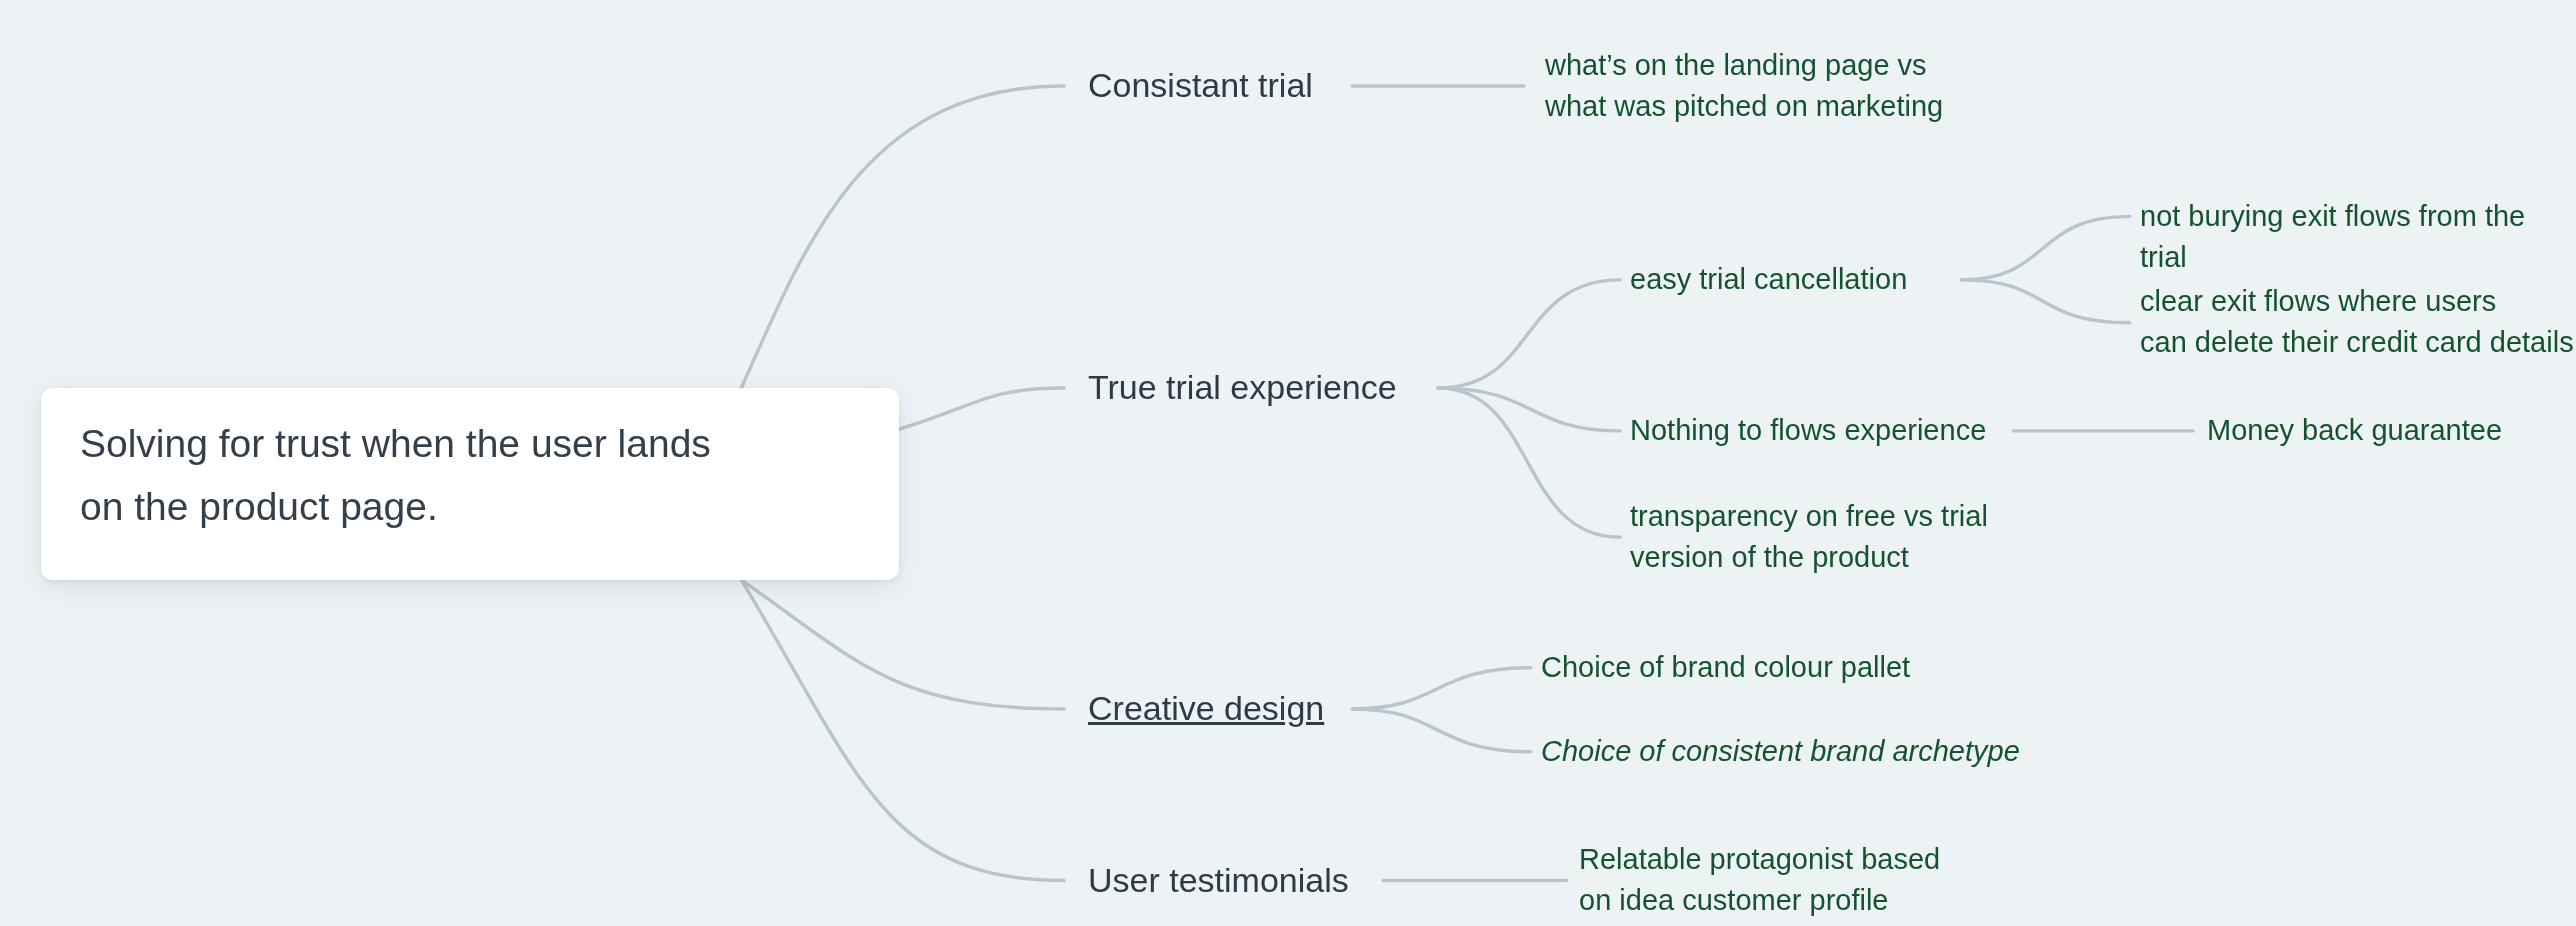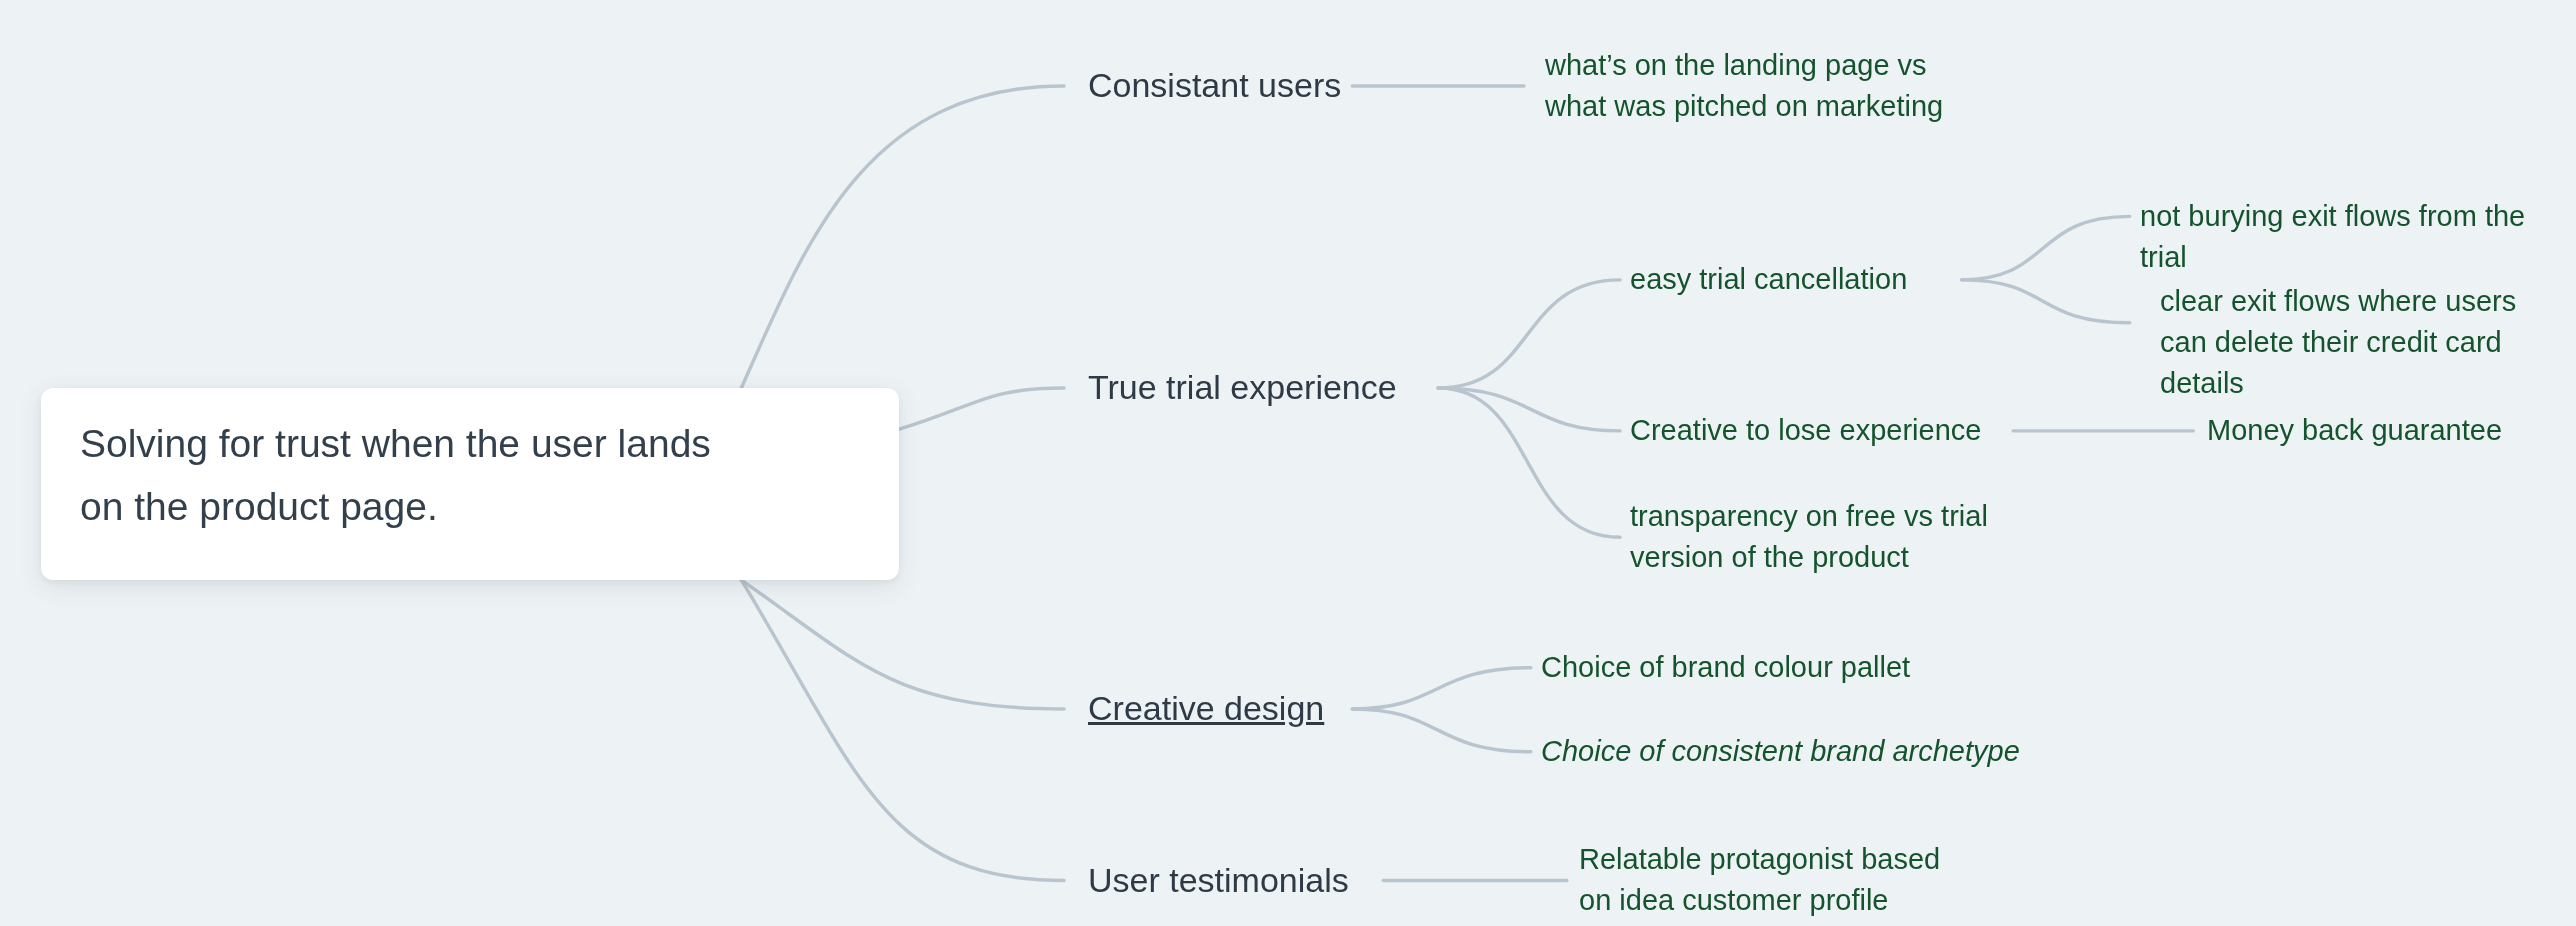--- a/index.html
+++ b/index.html
@@ -55,21 +55,21 @@
   }
   
   .pos-consistant     { left: 1088px; top: 65px; }
   .pos-truetrial      { left: 1088px; top: 367px; }
   .pos-creative       { left: 1088px; top: 688px; text-decoration: underline; }
   .pos-testimonials   { left: 1088px; top: 860px; }
   
   .pos-landing        { left: 1545px; top: 45px; }
   .pos-easycancel     { left: 1630px; top: 259px; }
   .pos-notburying     { left: 2140px; top: 196px; }
-  .pos-clearexit      { left: 2140px; top: 281px; margin-left: 20px; }
+  .pos-clearexit      { left: 2140px; top: 281px; }
   .pos-nothinglose    { left: 1630px; top: 410px; }
   .pos-moneyback      { left: 2207px; top: 410px; }
   .pos-transparency   { left: 1630px; top: 496px; }
   .pos-colourpallet   { left: 1541px; top: 647px; }
   .pos-archetype      { left: 1541px; top: 731px; font-style: italic; }
   .pos-relatable      { left: 1579px; top: 839px; }
 </style>
 </head>
 <body>
 
@@ -95,33 +95,33 @@
 
     <path d="M 1576 826 C 1680 826, 1670 778, 1784 778"></path>
     <path d="M 1576 826 C 1680 826, 1670 876, 1784 876"></path>
 
     <path d="M 1612 1026 L 1826 1026"></path>
   </svg>
 
   <div class="node root-node">Solving for trust when the user lands
 on the product page.</div>
 
-  <div class="node branch-label pos-consistant">Consistant users</div>
+  <div class="node branch-label pos-consistant">Consistant trial</div>
   <div class="node branch-label pos-truetrial">True trial experience</div>
   <div class="node branch-label pos-creative">Creative design</div>
   <div class="node branch-label pos-testimonials">User testimonials</div>
 
   <div class="node leaf pos-landing">what’s on the landing page vs
 what was pitched on marketing</div>
 
   <div class="node leaf pos-easycancel">easy trial cancellation</div>
   <div class="node leaf pos-notburying">not burying exit flows from the trial</div>
   <div class="node leaf pos-clearexit">clear exit flows where users
 can delete their credit card details</div>
-  <div class="node leaf pos-nothinglose">Creative to lose experience</div>
+  <div class="node leaf pos-nothinglose">Nothing to flows experience</div>
   <div class="node leaf pos-moneyback">Money back guarantee</div>
   <div class="node leaf pos-transparency">transparency on free vs trial
 version of the product</div>
 
   <div class="node leaf pos-colourpallet">Choice of brand colour pallet</div>
   <div class="node leaf pos-archetype">Choice of consistent brand archetype</div>
 
   <div class="node leaf pos-relatable">Relatable protagonist based
 on idea customer profile</div>
 

